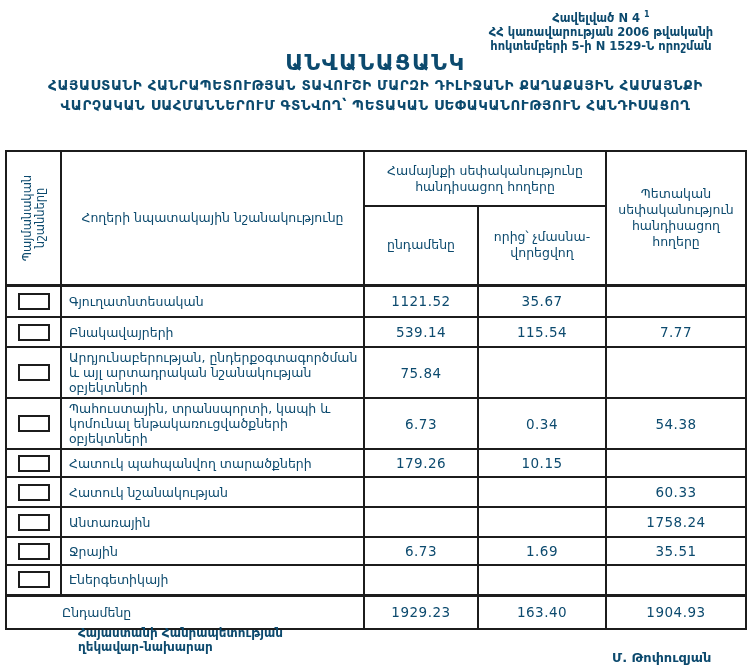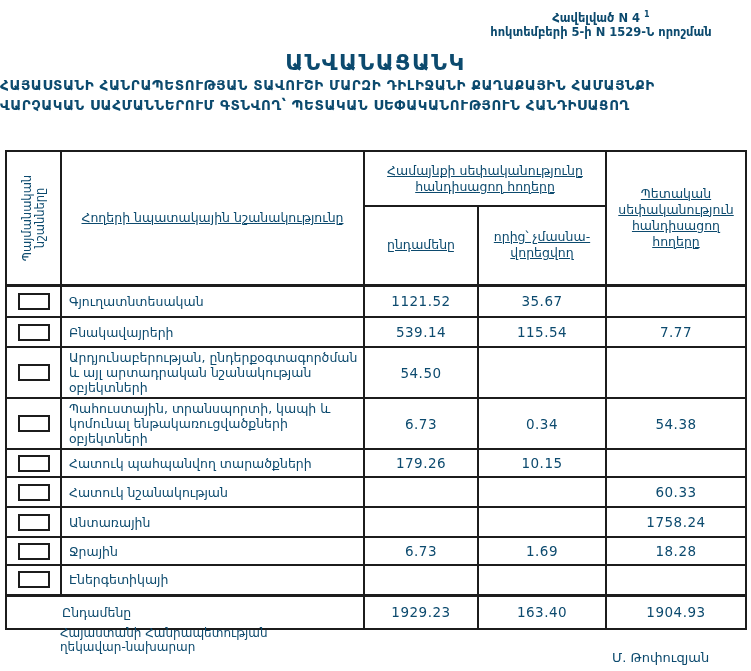--- a/index.html
+++ b/index.html
@@ -21,34 +21,34 @@
   }
   .appendix sup { font-size:8px; }
   
   .doc-title {
     position:absolute; top:50px; left:0; width:100%;
     text-align:center; font-weight:bold; font-size:22px;
     letter-spacing:1.5px;
   }
   .doc-subtitle {
     position:absolute; top:75px; left:0; width:100%;
-    text-align:left; font-weight:bold; font-size:13.5px;
+    text-align:center; font-weight:bold; font-size:13.5px;
     line-height:20px; letter-spacing:0.6px;
   }
   
   table.land-table {
     position:absolute; left:5px; top:150px; width:740px;
     border-collapse:collapse; table-layout:fixed;
   }
   .land-table th, .land-table td {
     border:2px solid #1c1c1c;
     vertical-align:middle;
     font-weight:normal;
   }
-  .land-table thead th { font-size:12.5px; text-align:center; line-height:16px; padding:2px 7px;text-decoration:underline; }
+  .land-table thead th { font-size:12.5px; text-align:center; line-height:16px; padding:2px 7px; }
   .land-table thead tr.group-row th { border-bottom-width:2px; }
   .land-table thead { border-bottom:3px solid #1c1c1c; }
   th.rot-cell { position:relative; }
   .rot-text {
     position:absolute; top:50%; left:50%;
     width:108px;
     transform:translate(-50%,-50%) rotate(-90deg);
     font-size:11.5px; line-height:13px; text-align:center;
   }
   td.sign-cell { text-align:center; }
@@ -61,35 +61,36 @@
     font-size:12.5px; line-height:15px;
     padding:2px 4px 2px 7px; text-align:left;
   }
   td.num-cell {
     font-size:13.5px; text-align:center; letter-spacing:0.5px;
   }
   tr.total-row { border-top:3px solid #1c1c1c; }
   tr.total-row td.label-cell { padding-left:55px; font-size:12.5px; }
   
   .footer-signatory {
-    position:absolute; left:60px; top:627px;
-    font-weight:normal; font-size:12px; line-height:13.5px;
+    position:absolute; left:78px; top:627px;
+    font-weight:bold; font-size:12px; line-height:13.5px;
   }
   .signature-name {
     position:absolute; left:612px; top:650px;
-    font-weight:normal; font-size:13px;
+    font-weight:bold; font-size:13px;
   }
 </style>
 </head>
 <body>
 
 <div class="page">
 
   <div class="appendix">
     <div><span>Հավելված N 4</span> <sup>1</sup></div>
+    <div>ՀՀ կառավարության 2006 թվականի</div>
     <div>հոկտեմբերի 5-ի N 1529-Ն որոշման</div>
   </div>
 
   <div class="doc-title">ԱՆՎԱՆԱՑԱՆԿ</div>
 
   <div class="doc-subtitle">
     <div>ՀԱՅԱՍՏԱՆԻ ՀԱՆՐԱՊԵՏՈՒԹՅԱՆ ՏԱՎՈՒՇԻ ՄԱՐԶԻ ԴԻԼԻՋԱՆԻ ՔԱՂԱՔԱՅԻՆ ՀԱՄԱՅՆՔԻ</div>
     <div>ՎԱՐՉԱԿԱՆ ՍԱՀՄԱՆՆԵՐՈՒՄ ԳՏՆՎՈՂ՝ ՊԵՏԱԿԱՆ ՍԵՓԱԿԱՆՈՒԹՅՈՒՆ ՀԱՆԴԻՍԱՑՈՂ</div>
   </div>
 
@@ -132,21 +133,21 @@
         <td class="label-cell">Բնակավայրերի</td>
         <td class="num-cell">539.14</td>
         <td class="num-cell">115.54</td>
         <td class="num-cell">7.77</td>
       </tr>
       <tr style="height:47px">
         <td class="sign-cell">
             <div class="legend-box"></div>
           </td>
         <td class="label-cell">Արդյունաբերության, ընդերքօգտագործման և այլ արտադրական նշանակության օբյեկտների</td>
-        <td class="num-cell">54.50</td>
+        <td class="num-cell">75.84</td>
         <td class="num-cell"></td>
         <td class="num-cell"></td>
       </tr>
       <tr style="height:37px">
         <td class="sign-cell">
             <div class="legend-box"></div>
           </td>
         <td class="label-cell">Պահուստային, տրանսպորտի, կապի և կոմունալ ենթակառուցվածքների օբյեկտների</td>
         <td class="num-cell">6.73</td>
         <td class="num-cell">0.34</td>
@@ -179,21 +180,21 @@
         <td class="num-cell"></td>
         <td class="num-cell">1758.24</td>
       </tr>
       <tr style="height:28px">
         <td class="sign-cell">
             <div class="legend-box"></div>
           </td>
         <td class="label-cell">Ջրային</td>
         <td class="num-cell">6.73</td>
         <td class="num-cell">1.69</td>
-        <td class="num-cell">18.28</td>
+        <td class="num-cell">35.51</td>
       </tr>
       <tr style="height:30px">
         <td class="sign-cell">
             <div class="legend-box"></div>
           </td>
         <td class="label-cell">Էներգետիկայի</td>
         <td class="num-cell"></td>
         <td class="num-cell"></td>
         <td class="num-cell"></td>
       </tr>

